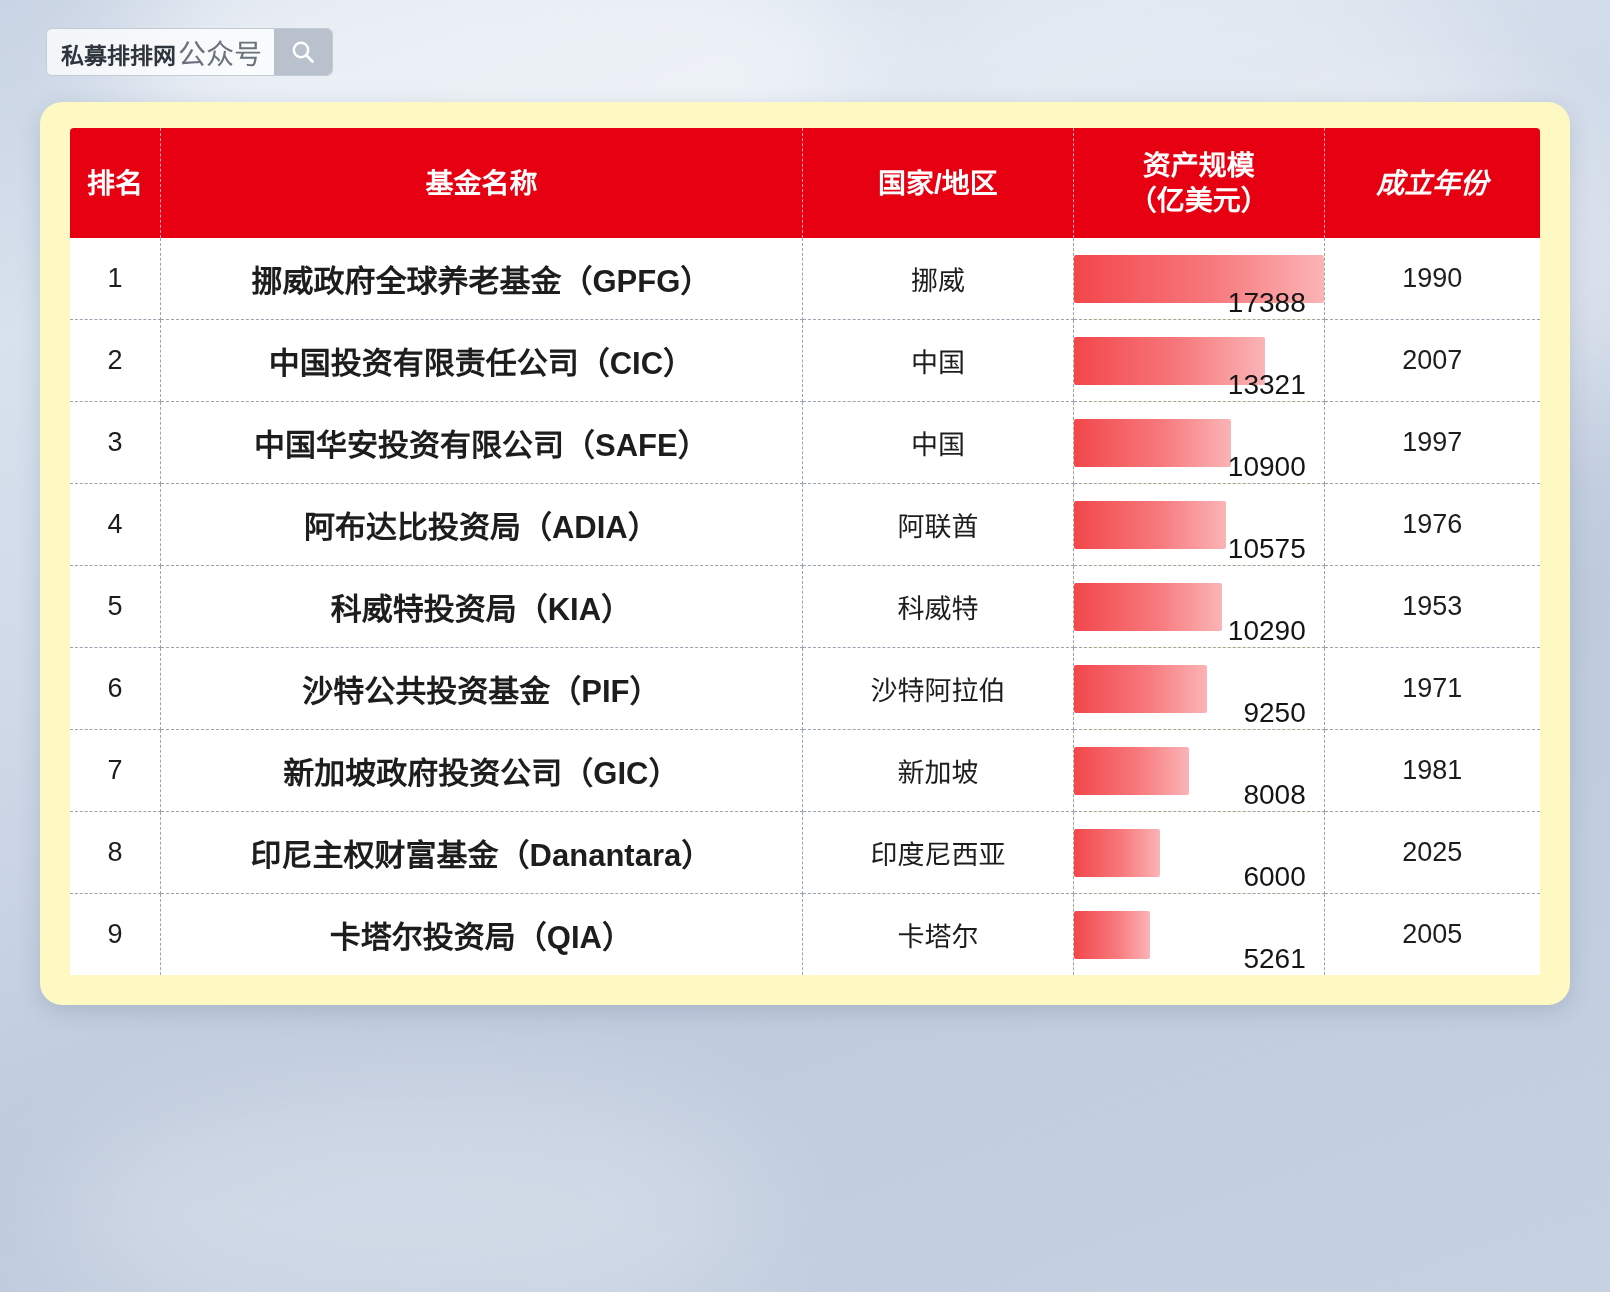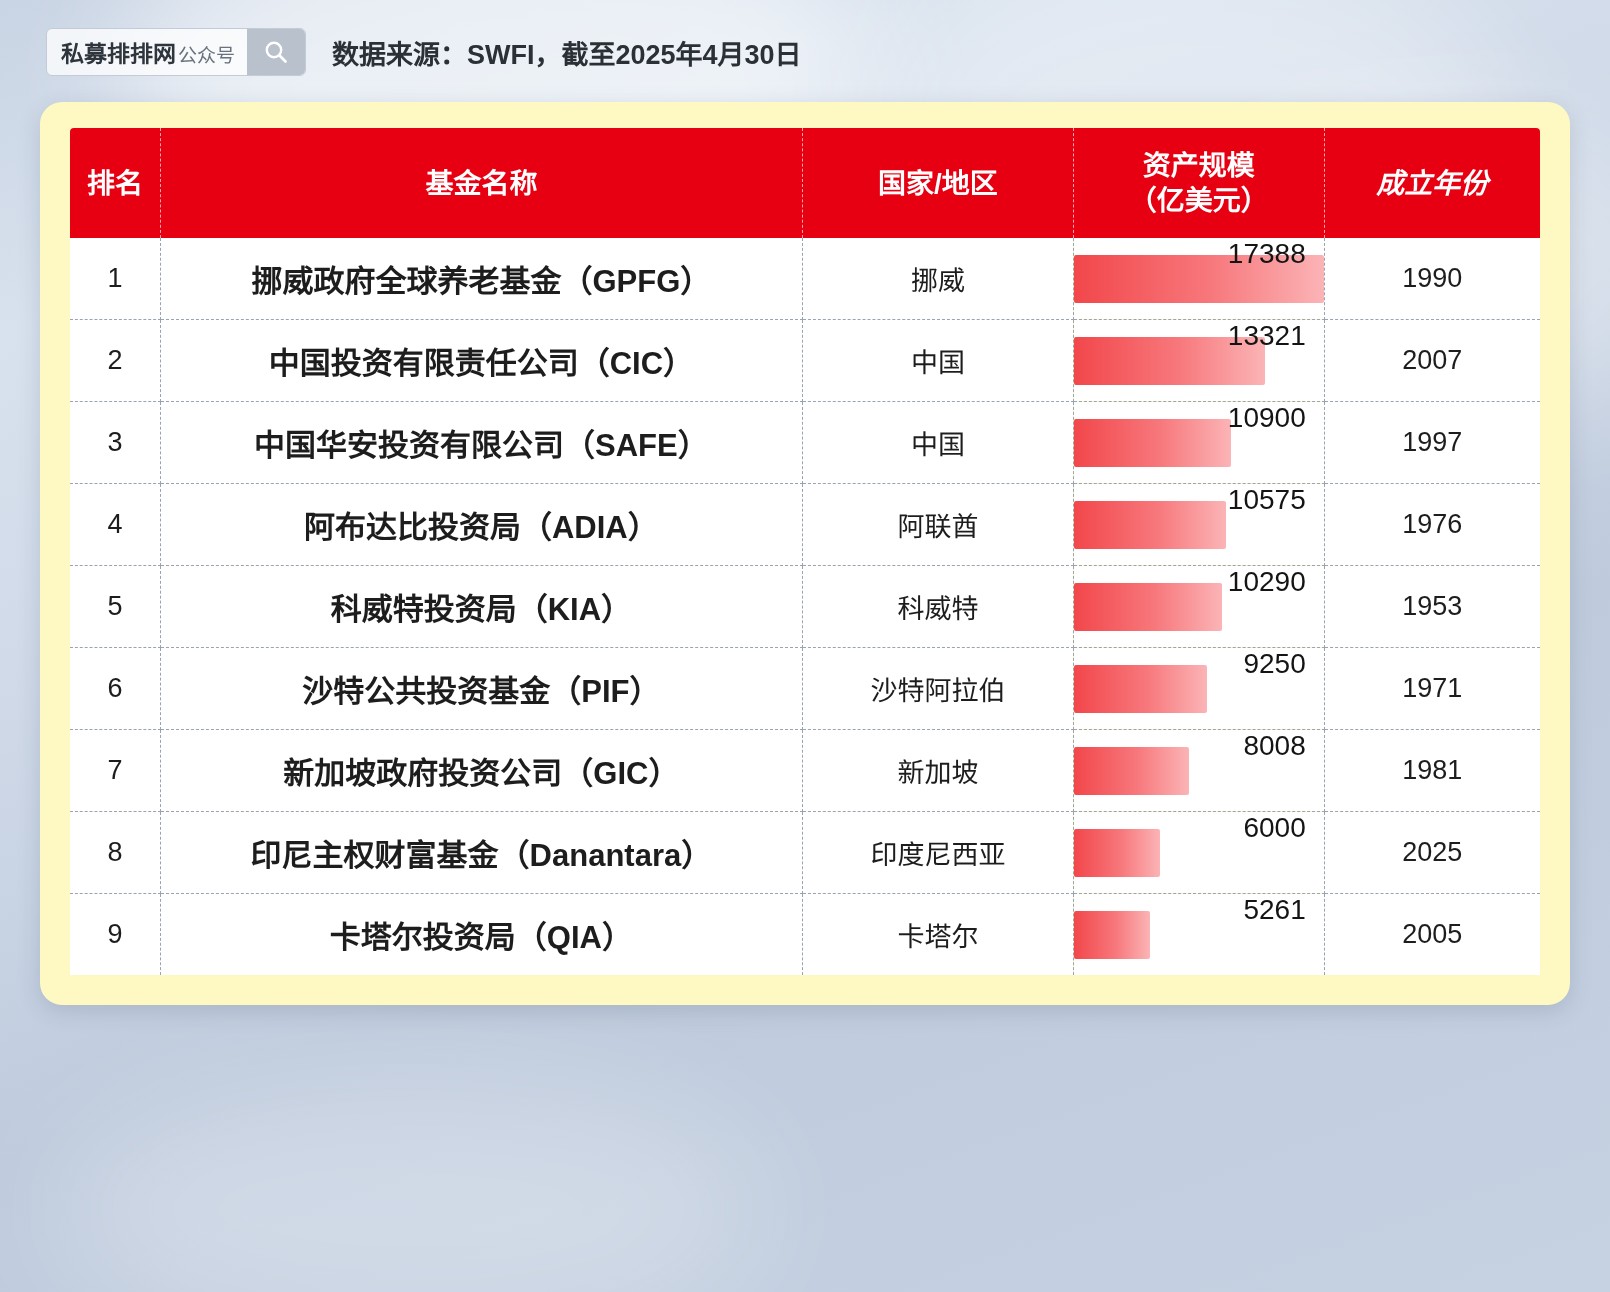--- a/index.html
+++ b/index.html
@@ -61,21 +61,21 @@
   .tagbox .tag-text {
     padding: 0 12px 0 14px;
     font-size: 23px;
     color: #3f464f;
     white-space: nowrap;
     display: flex;
     align-items: baseline;
     gap: 2px;
   }
   .tagbox .tag-strong { font-weight: bold; color: #2f353d; }
-  .tagbox .tag-weak { color: #6a727d; font-size: 19px; }
+  .tagbox .tag-weak { color: #6a727d; font-size: 28px; }
   .searchbtn {
     width: 58px;
     height: 46px;
     background: #b9c1cc;
     display: flex;
     align-items: center;
     justify-content: center;
   }
   .searchbtn svg { display: block; }
 
@@ -156,21 +156,21 @@
   td.assets {
     padding: 0;
     position: relative;
     height: 70px;
   }
   .bar-wrap {
     position: relative;
     width: 100%;
     height: 100%;
     display: flex;
-    align-items: flex-start;
+    align-items: flex-end;
   }
   .bar {
     position: absolute;
     left: 0;
     top: 50%;
     transform: translateY(-50%);
     height: 48px;
     background: linear-gradient(90deg, #f2474b 0%, #f7787c 55%, #fbb4b6 100%);
     border-radius: 2px;
   }
@@ -203,21 +203,20 @@
         <span class="tag-strong">私募排排网</span>
           <span class="tag-weak">公众号</span>
       </div>
       <div class="searchbtn">
         <svg width="26" height="26" viewBox="0 0 26 26" aria-hidden="true">
           <circle cx="11" cy="11" r="7.2" fill="none" stroke="#ffffff" stroke-width="2.4"></circle>
           <line x1="16.3" y1="16.3" x2="22.5" y2="22.5" stroke="#ffffff" stroke-width="2.8" stroke-linecap="round"></line>
         </svg>
       </div>
     </div>
-    <div class="source">数据来源：SWFI，截至2025年4月30日</div>
   </div>
 
   <div class="card">
     <div class="watermark">私募排排网</div>
     <table>
       <colgroup>
         <col class="col-rank">
           <col class="col-name">
           <col class="col-country">
           <col class="col-assets">

